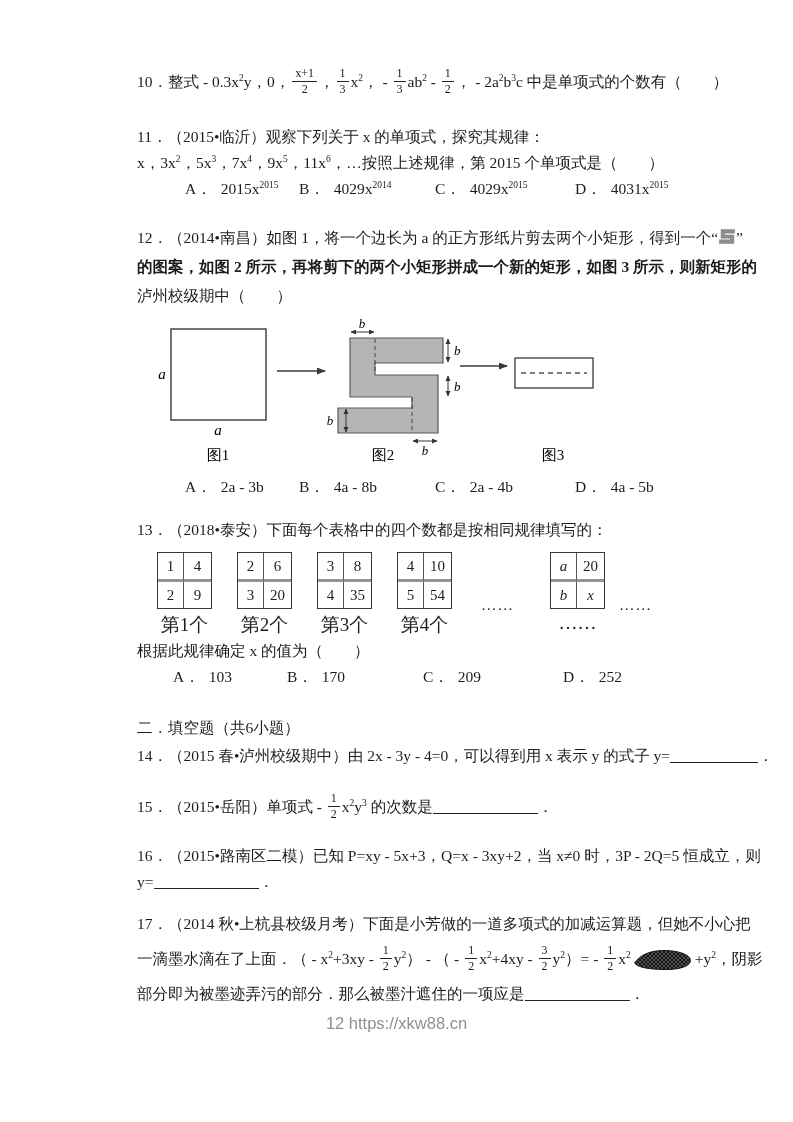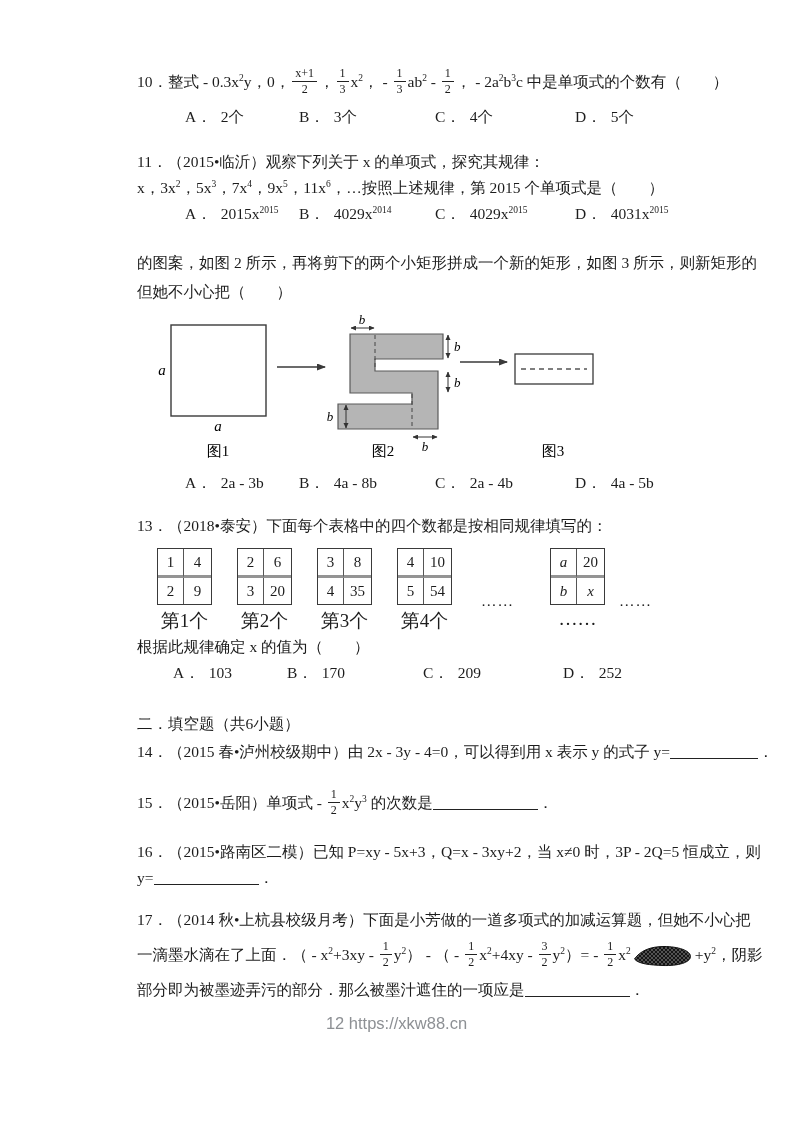--- a/index.html
+++ b/index.html
@@ -54,43 +54,42 @@
         <span class="n">1</span>
         <span class="d">3</span>
       </span><span>x</span><sup>2</sup><span>， - </span><span class="frac">
         <span class="n">1</span>
         <span class="d">3</span>
       </span><span>ab</span><sup>2</sup><span> - </span><span class="frac">
         <span class="n">1</span>
         <span class="d">2</span>
       </span><span>， - 2a</span><sup>2</sup><span>b</span><sup>3</sup><span>c 中是单项式的个数有（　　）</span>
   </div>
-  <div class="opts">
-    <span><span class="ol">A．</span><span>2个</span></span>
-    <span><span class="ol">B．</span><span>3个</span></span>
-    <span><span class="ol">C．</span><span>4个</span></span>
-    <span><span class="ol">D．</span><span>5个</span></span>
-  </div>
 
   <div class="mt20">
     <div class="ln">11．（2015•临沂）观察下列关于 x 的单项式，探究其规律：</div>
     <div class="ln">
       <span>x，3x</span><sup>2</sup><span>，5x</span><sup>3</sup><span>，7x</span><sup>4</sup><span>，9x</span><sup>5</sup><span>，11x</span><sup>6</sup><span>，…按照上述规律，第 2015 个单项式是（　　）</span>
     </div>
     <div class="opts">
       <span><span class="ol">A．</span><span>2015x</span><sup>2015</sup></span>
       <span><span class="ol">B．</span><span>4029x</span><sup>2014</sup></span>
       <span><span class="ol">C．</span><span>4029x</span><sup>2015</sup></span>
       <span><span class="ol">D．</span><span>4031x</span><sup>2015</sup></span>
     </div>
   </div>
 
   <div class="mt22">
-    <div class="ln" style="line-height:29px;">的图案，如图 2 所示，再将剪下的两个小矩形拼成一个新的矩形，如图 3 所示，则新矩形的</div>
-    <div class="ln" style="line-height:29px;">但她不小心把（　　）</div>
+    <div class="ln" style="line-height:29px;">
+      <span>12．（2014•南昌）如图 1，将一个边长为 a 的正方形纸片剪去两个小矩形，得到一个“</span><svg class="icon5" width="16" height="15" viewBox="-2 -2 109 99">
+          <polygon points="12,0 105,0 105,25 37,25 37,37 100,37 100,95 0,95 0,70 74,70 74,59 12,59" fill="#8f8f8f" stroke="#767676" stroke-width="3"></polygon>
+        </svg><span>”</span>
+    </div>
+    <div class="ln" style="line-height:29px;font-weight:bold;">的图案，如图 2 所示，再将剪下的两个小矩形拼成一个新的矩形，如图 3 所示，则新矩形的</div>
+    <div class="ln" style="line-height:29px;">泸州校级期中（　　）</div>
 
     <div class="figwrap">
       <svg width="470" height="152" viewBox="0 0 470 152">
         <defs>
           <marker id="ab" markerWidth="10" markerHeight="8" refX="8" refY="3.5" orient="auto" markerUnits="userSpaceOnUse">
               <path d="M0,0L9,3.5L0,7z" fill="#3a3a3a"></path>
             </marker>
           <marker id="me" markerWidth="7" markerHeight="6" refX="5" refY="2.5" orient="auto" markerUnits="userSpaceOnUse">
               <path d="M0,0L5.5,2.5L0,5z" fill="#333"></path>
             </marker>

